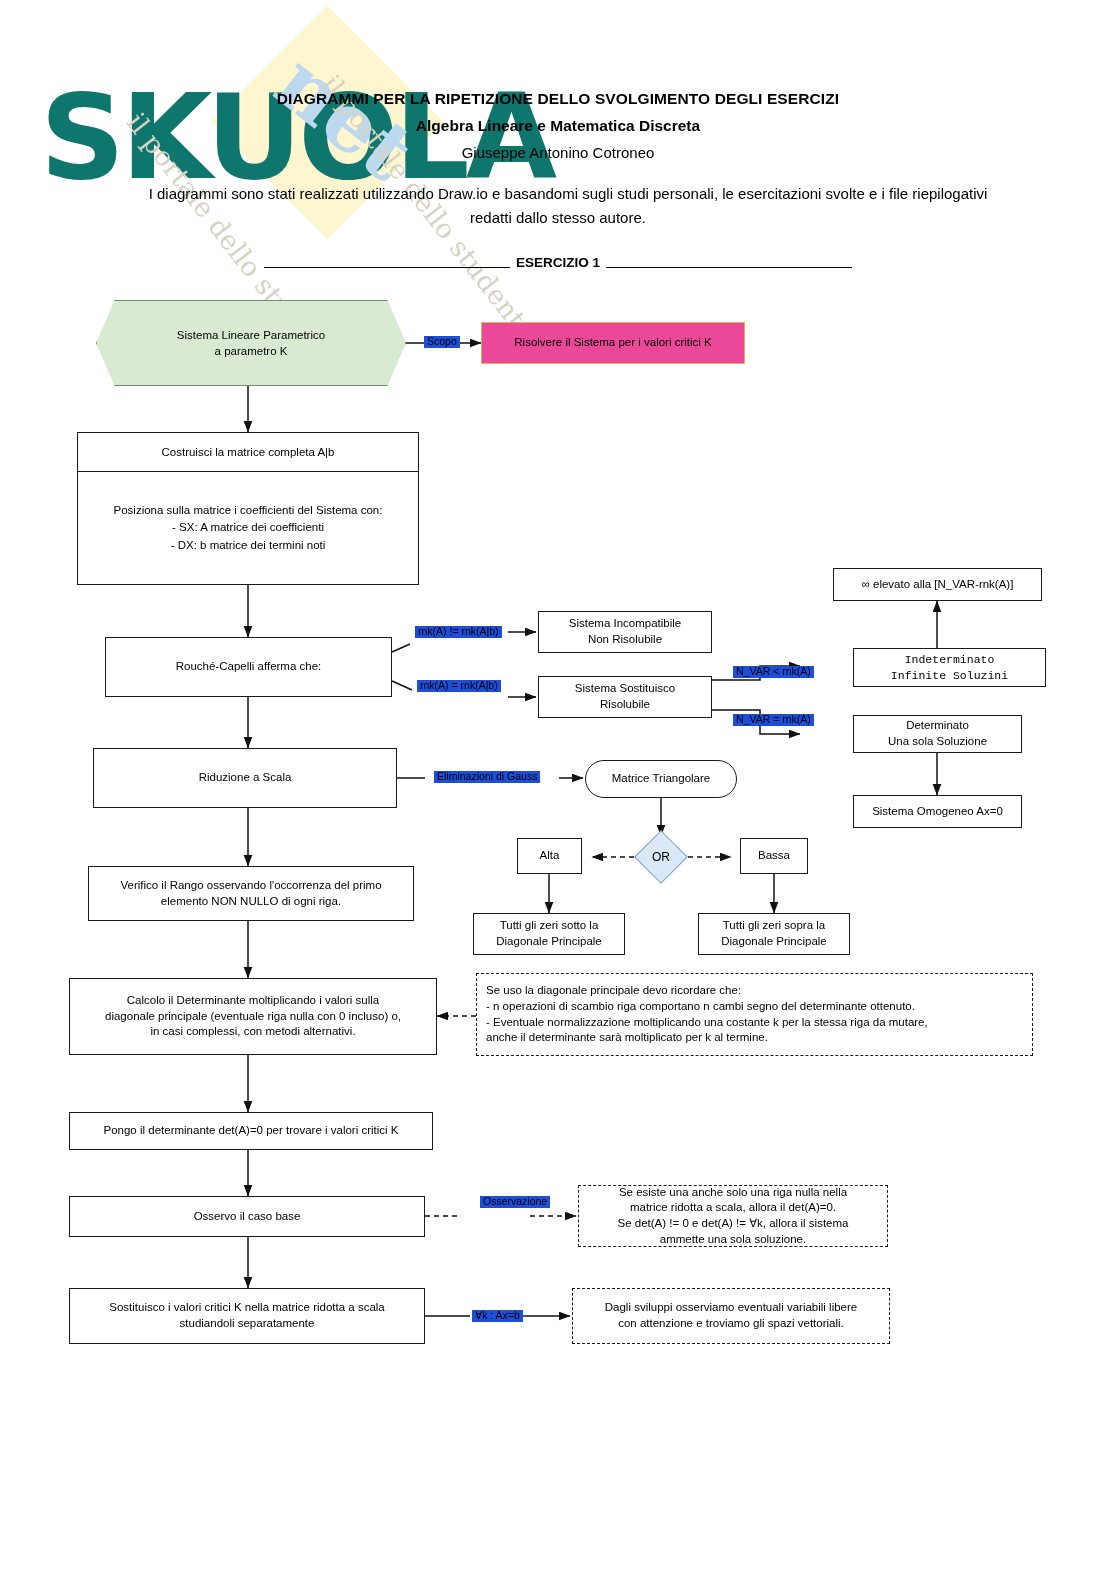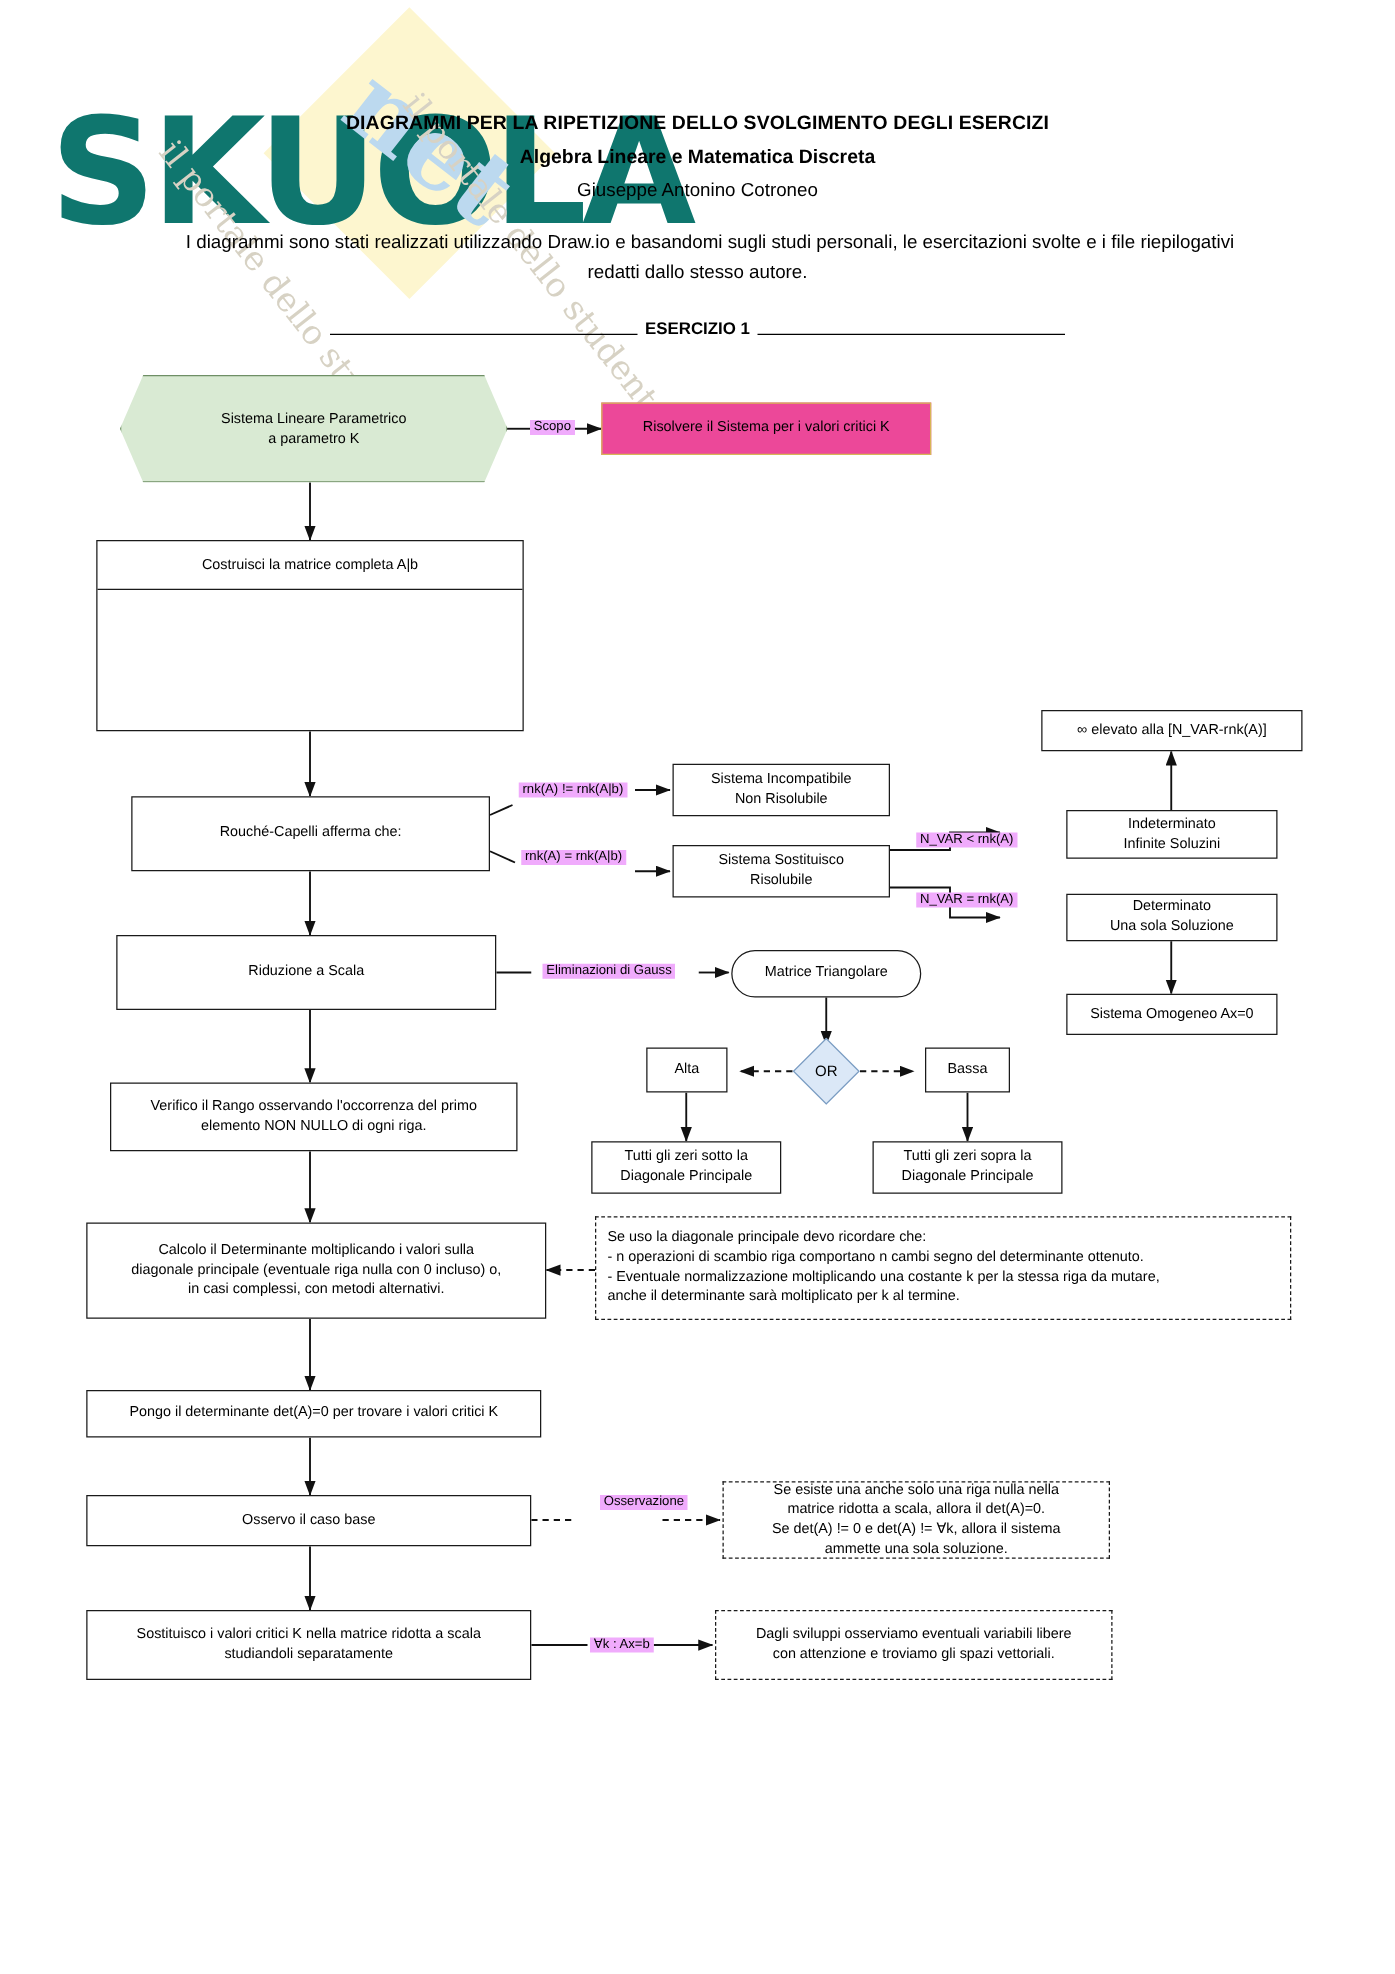--- a/index.html
+++ b/index.html
@@ -180,21 +180,21 @@
     display: flex; align-items: center; justify-content: center;
     text-align: center;
     font-size: 11.5px; line-height: 1.5;
     padding: 2px 6px;
   }
 
   .edge-label {
     position: absolute;
     z-index: 3;
     font-size: 10.5px;
-    background: #f0abfc;
+    background: #1d4ed8;
     padding: 0 3px;
     white-space: nowrap;
     line-height: 1.1;
   }
 
   .scopo-box {
     background: #ec4899;
     border: 1.3px solid #d6b656;
   }
 </style>
@@ -296,20 +296,27 @@
       <div>Sistema Lineare Parametrico</div>
       <div>a parametro K</div>
     </div>
   </div>
   <div class="edge-label" style="left:424px; top:336px;">Scopo</div>
 
   <div class="node scopo-box" style="left:481px; top:322px; width:264px; height:42px;">Risolvere il Sistema per i valori critici K</div>
 
   <div class="node-split" style="left:77px; top:432px; width:342px; height:153px;">
     <div class="seg1">Costruisci la matrice completa A|b</div>
+    <div class="seg2">
+      <div>
+        <div>Posiziona sulla matrice i coefficienti del Sistema con:</div>
+        <div>- SX: A matrice dei coefficienti</div>
+        <div>- DX: b matrice dei termini noti</div>
+      </div>
+    </div>
   </div>
 
   <div class="node thick" style="left:105px; top:637px; width:287px; height:60px;">Rouché-Capelli afferma che:</div>
 
   <div class="edge-label" style="left:415px; top:626px;">rnk(A) != rnk(A|b)</div>
   <div class="edge-label" style="left:417px; top:680px;">rnk(A) = rnk(A|b)</div>
 
   <div class="node" style="left:538px; top:611px; width:174px; height:42px;">
     <div>
       <div>Sistema Incompatibile</div>
@@ -322,21 +329,21 @@
       <div>Sistema Sostituisco</div>
       <div>Risolubile</div>
     </div>
   </div>
 
   <div class="edge-label" style="left:733px; top:666px;">N_VAR &lt; rnk(A)</div>
   <div class="edge-label" style="left:733px; top:714px;">N_VAR = rnk(A)</div>
 
   <div class="node" style="left:833px; top:568px; width:209px; height:33px;">∞ elevato alla [N_VAR-rnk(A)]</div>
 
-  <div class="node" style="left:853px; top:648px; width:169px; height:39px;">
+  <div class="node" style="left:853px; top:648px; width:193px; height:39px;font-family:Liberation Mono, monospace;">
     <div>
       <div>Indeterminato</div>
       <div>Infinite Soluzini</div>
     </div>
   </div>
 
   <div class="node" style="left:853px; top:715px; width:169px; height:38px;">
     <div>
       <div>Determinato</div>
       <div>Una sola Soluzione</div>

